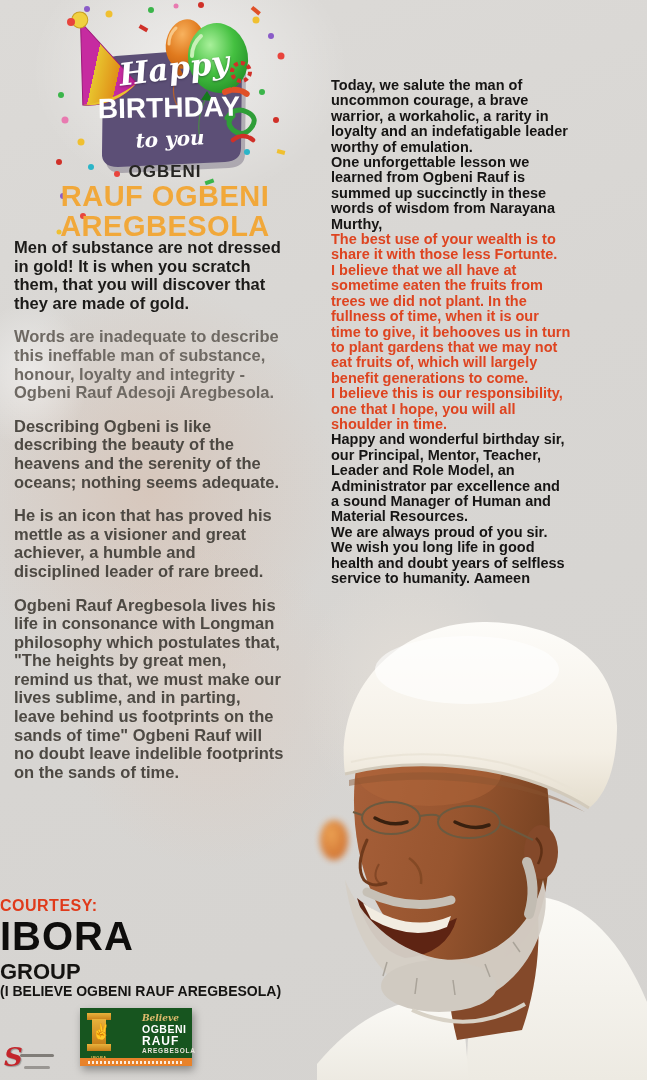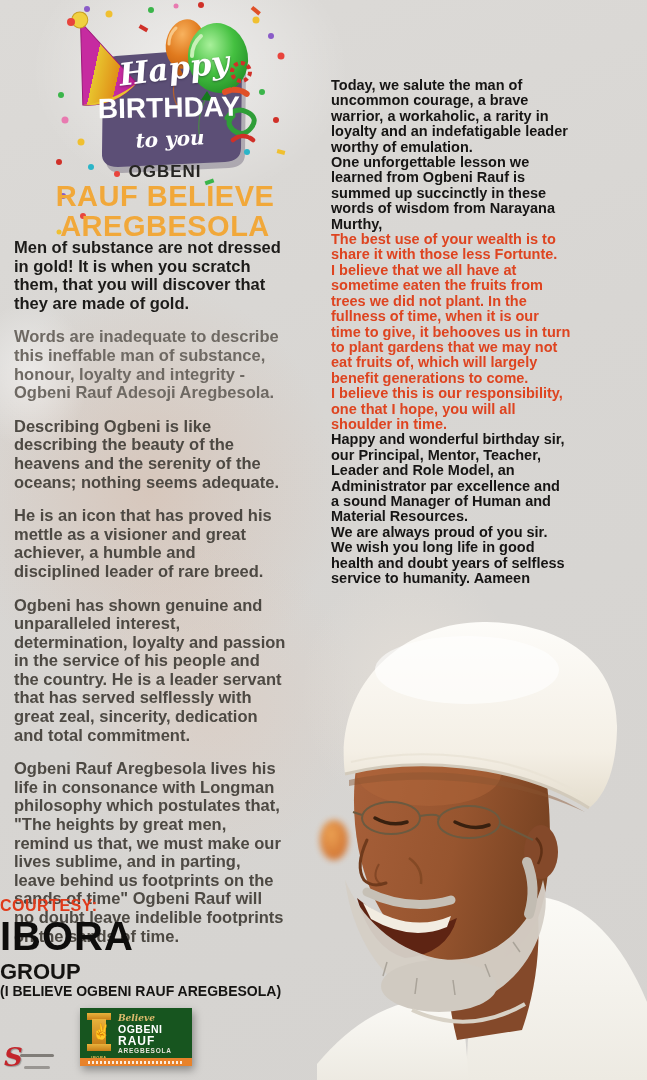--- a/index.html
+++ b/index.html
@@ -57,21 +57,21 @@
   #logo{position:absolute;left:80px;top:1008px;width:112px;height:58px;background:#17551f;
     box-shadow:2px 4px 8px rgba(0,0,0,.35);display:flex;flex-direction:column;}
   #logo-main{flex:1;display:flex;align-items:center;padding:3px 4px 1px 4px;gap:4px;}
   #logo-emblem{position:relative;width:30px;height:42px;flex:0 0 auto;}
   .ibar{position:absolute;left:3px;background:linear-gradient(#e8b23c,#c77f18);}
   .ibar-top{top:0;width:24px;height:7px;}
   .ibar-mid{top:6px;left:8px;width:14px;height:26px;}
   .ibar-bot{top:31px;width:24px;height:7px;}
   #hand-glyph{position:absolute;left:8px;top:6px;width:14px;height:26px;color:#fff;font-size:15px;line-height:26px;text-align:center;}
   #emblem-word{position:absolute;left:0;bottom:-5px;width:30px;text-align:center;font-size:4px;font-weight:bold;color:#f0c05a;letter-spacing:.5px;}
-  #logo-words{flex:1;color:#fff;line-height:1;}
+  #logo-words{flex:1;color:#fff;line-height:1;margin-left:24px;}
   #logo-believe{font-family:"DejaVu Serif",serif;font-style:italic;font-weight:bold;font-size:9px;color:#e0bc6e;}
   #logo-ogbeni{font-size:10.5px;font-weight:800;letter-spacing:.5px;margin-top:1px;}
   #logo-rauf{font-size:12px;font-weight:800;letter-spacing:1px;}
   #logo-areg{font-size:6.5px;font-weight:800;letter-spacing:.8px;color:#e8e4da;margin-top:1px;}
   #logo-strip{height:8px;background:#e8822a;margin:0 0 0 0;position:relative;}
   #logo-strip::after{content:"";position:absolute;left:8px;top:2.5px;right:8px;height:3px;
     background:repeating-linear-gradient(90deg,rgba(255,255,255,.85) 0 2px,rgba(255,255,255,0) 2px 4px);}
 
   
   #watermark{position:absolute;left:4px;top:1044px;width:70px;height:32px;}
@@ -176,48 +176,40 @@
       <rect x="196" y="8" width="10" height="4" fill="#e05028" transform="rotate(40 200 10)"></rect>
       <rect x="222" y="150" width="8" height="4" fill="#f0c030" transform="rotate(15 226 152)"></rect>
     </g>
   </svg>
 
   <div class="badge-text" id="happy-script">Happy</div>
   <div class="badge-text" id="birthday-caps">BIRTHDAY</div>
   <div class="badge-text" id="toyou-script">to you</div>
 
   <div id="honorific">OGBENI</div>
-  <div id="big-name">RAUF BELIEVE
+  <div id="big-name">RAUF OGBENI
 AREGBESOLA</div>
 
   <div class="col" id="left-col">
     <p class="para para-black">Men of substance are not dressed
 in gold!  It is when you scratch
 them, that you will discover that
 they are made of gold.</p>
     <p class="para para-soft">Words are inadequate to describe
 this ineffable man of substance,
 honour, loyalty and integrity -
 Ogbeni Rauf Adesoji Aregbesola.</p>
     <p class="para para-dark">Describing Ogbeni is like
 describing the beauty of the
 heavens and the serenity of the
 oceans; nothing seems adequate.</p>
     <p class="para para-dark">He is an icon that has proved his
 mettle as a visioner and great
 achiever, a humble and
 disciplined leader of rare breed.</p>
-    <p class="para para-dark">Ogbeni has shown genuine and
-unparalleled interest,
-determination, loyalty and passion
-in the service of his people and
-the country. He is a leader servant
-that has served  selflessly with
-great zeal, sincerity, dedication
-and total commitment.</p>
     <p class="para para-dark">Ogbeni Rauf Aregbesola lives his
 life in consonance with Longman
 philosophy which postulates that,
  "The heights by great men,
 remind us that, we must make our
 lives sublime, and in parting,
 leave behind us footprints on the
 sands of time"  Ogbeni Rauf  will
 no doubt leave indelible footprints
 on the sands of time.</p>

